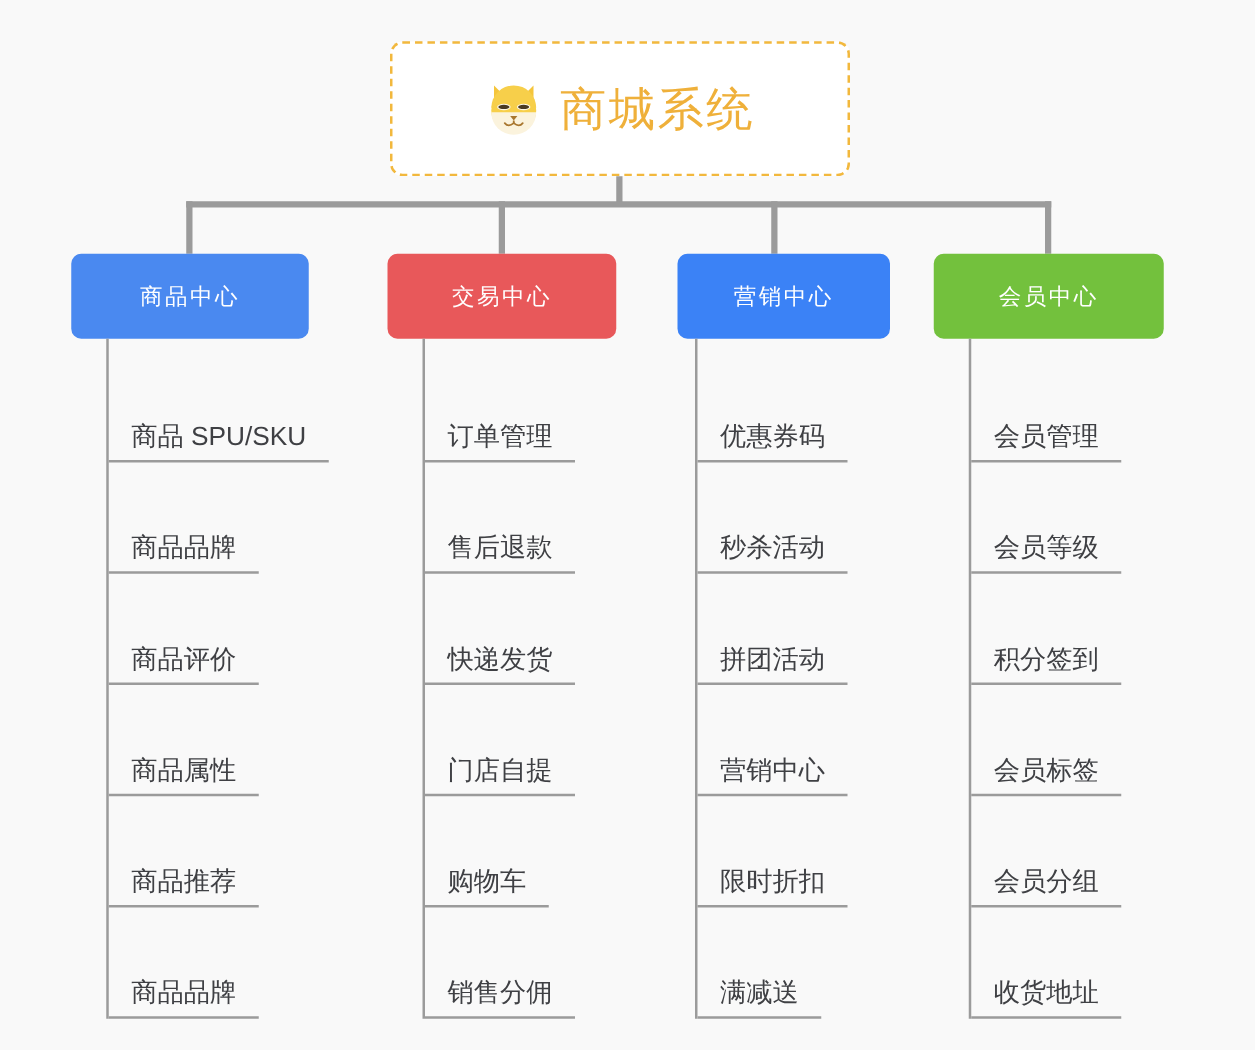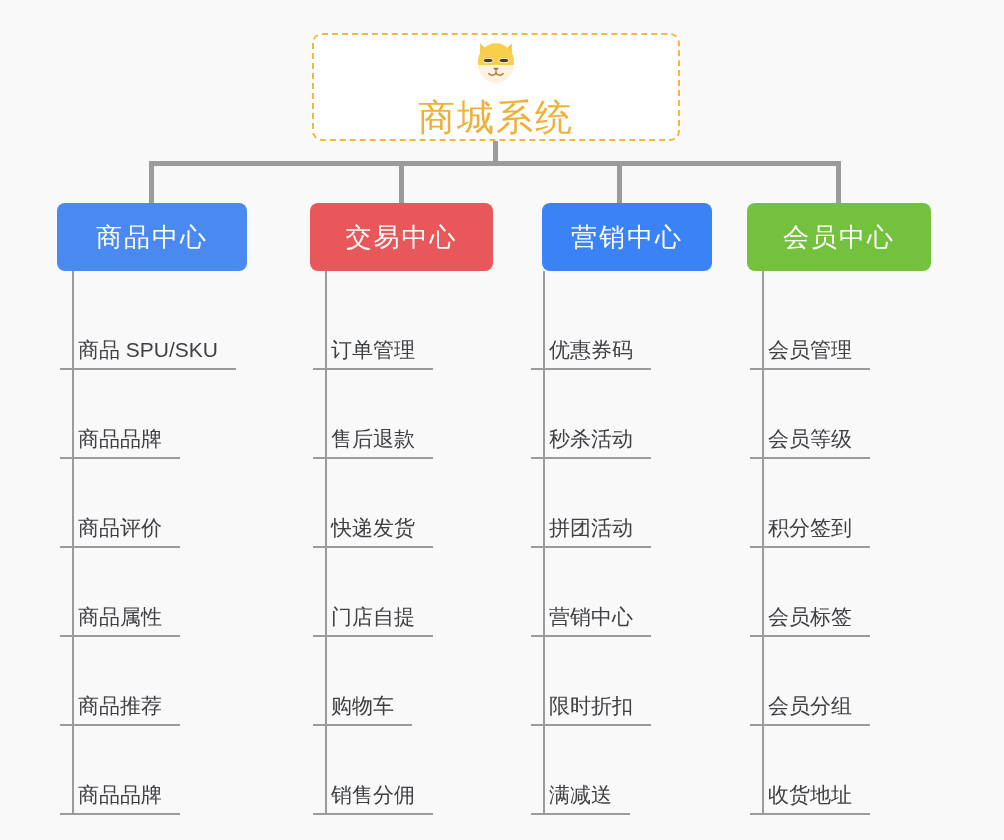--- a/index.html
+++ b/index.html
@@ -26,21 +26,20 @@
     top: 33px;
     width: 368px;
     height: 108px;
     background: #ffffff;
     border: 2px dashed #f2b83d;
     border-radius: 10px;
     display: flex;
     align-items: center;
     justify-content: center;
     gap: 14px;
-    flex-direction: column;
   }
   .root-title {
     font-size: 37px;
     color: #efb03a;
     letter-spacing: 2px;
     line-height: 1;
     white-space: nowrap;
   }
   .shiba-icon { width: 46px; height: 46px; display: block; flex: none; }
 
@@ -61,36 +60,36 @@
   .col-3 { left: 528px; width: 184px; }
   .col-4 { left: 747px; width: 184px; }
 
   .cat-header {
     height: 68px;
     border-radius: 8px;
     display: flex;
     align-items: center;
     justify-content: center;
     color: #ffffff;
-    font-size: 26px;
+    font-size: 18px;
     letter-spacing: 2px;
     white-space: nowrap;
   }
   .cat-1 .cat-header { background: #4a89f0; }
   .cat-2 .cat-header { background: #e8585a; }
   .cat-3 .cat-header { background: #3b82f6; margin-left: 14px; }
   .cat-4 .cat-header { background: #73c13d; }
 
   
   .leaf-list {
     position: relative;
     margin-top: 0;
-    padding-left: 1px;
+    padding-left: 15px;
     border-left: 2px solid #9b9b9b;
-    margin-left: 15px;
+    margin-left: 28px;
     padding-top: 10px;
   }
   .leaf-item {
     height: 89px;
     display: flex;
     align-items: flex-end;
     position: relative;
   }
   .leaf-label {
     display: inline-block;

